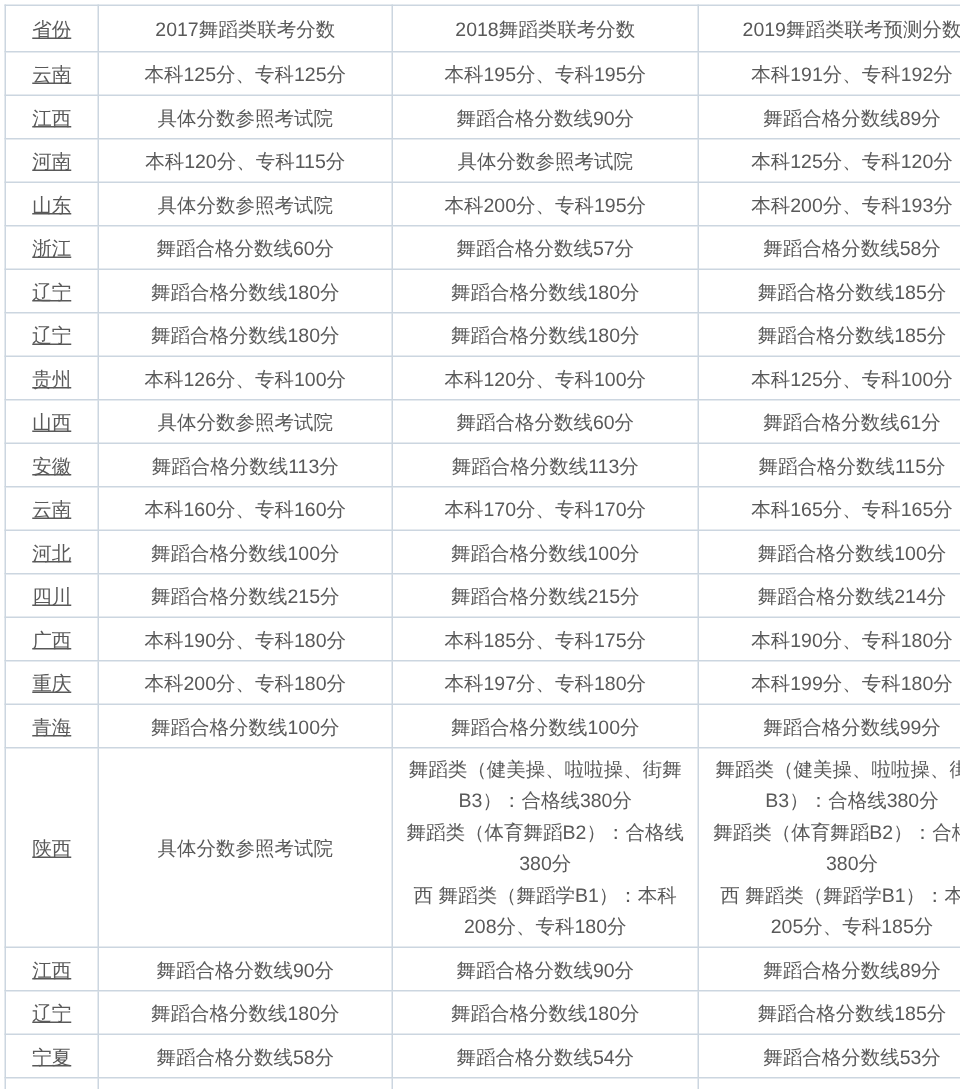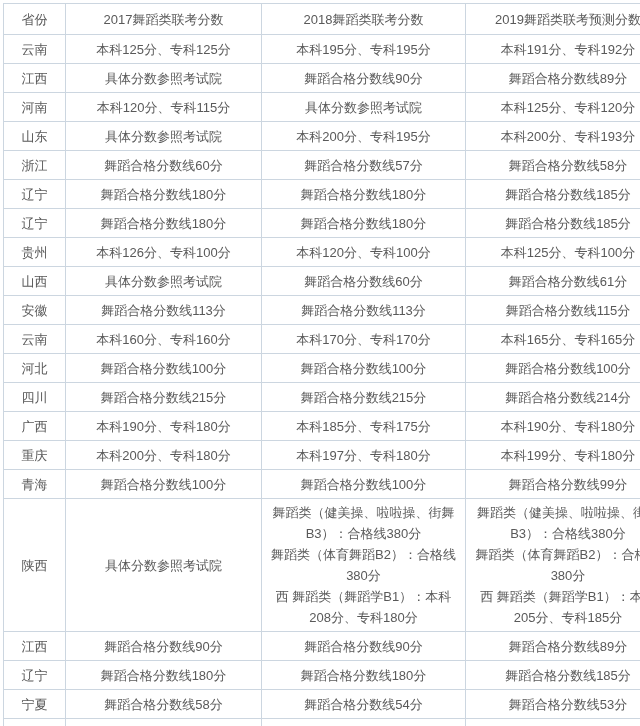--- a/index.html
+++ b/index.html
@@ -28,21 +28,21 @@
     vertical-align: middle;
     font-weight: normal;
     color: #595959;
     line-height: 21px;
     padding: 3px 4px;
     white-space: pre-line;
     overflow: hidden;
   }
   thead th { height: 24px; color: #595959; }
   tbody th, tbody td { height: 22px; }
-  .col-0 { width: 53px; }
+  .col-0 { width: 53px; text-decoration: underline; }
   .col-1 { width: 187px; }
   .col-2 { width: 195px; }
   .col-3 { width: 196px; }
   
   tbody .col-1, tbody .col-2 { color: #dc4b38; }
   
   tbody .col-3 { color: #595959; }
   
   tbody tr:last-child .col-3 { color: #989898; }
 </style>

